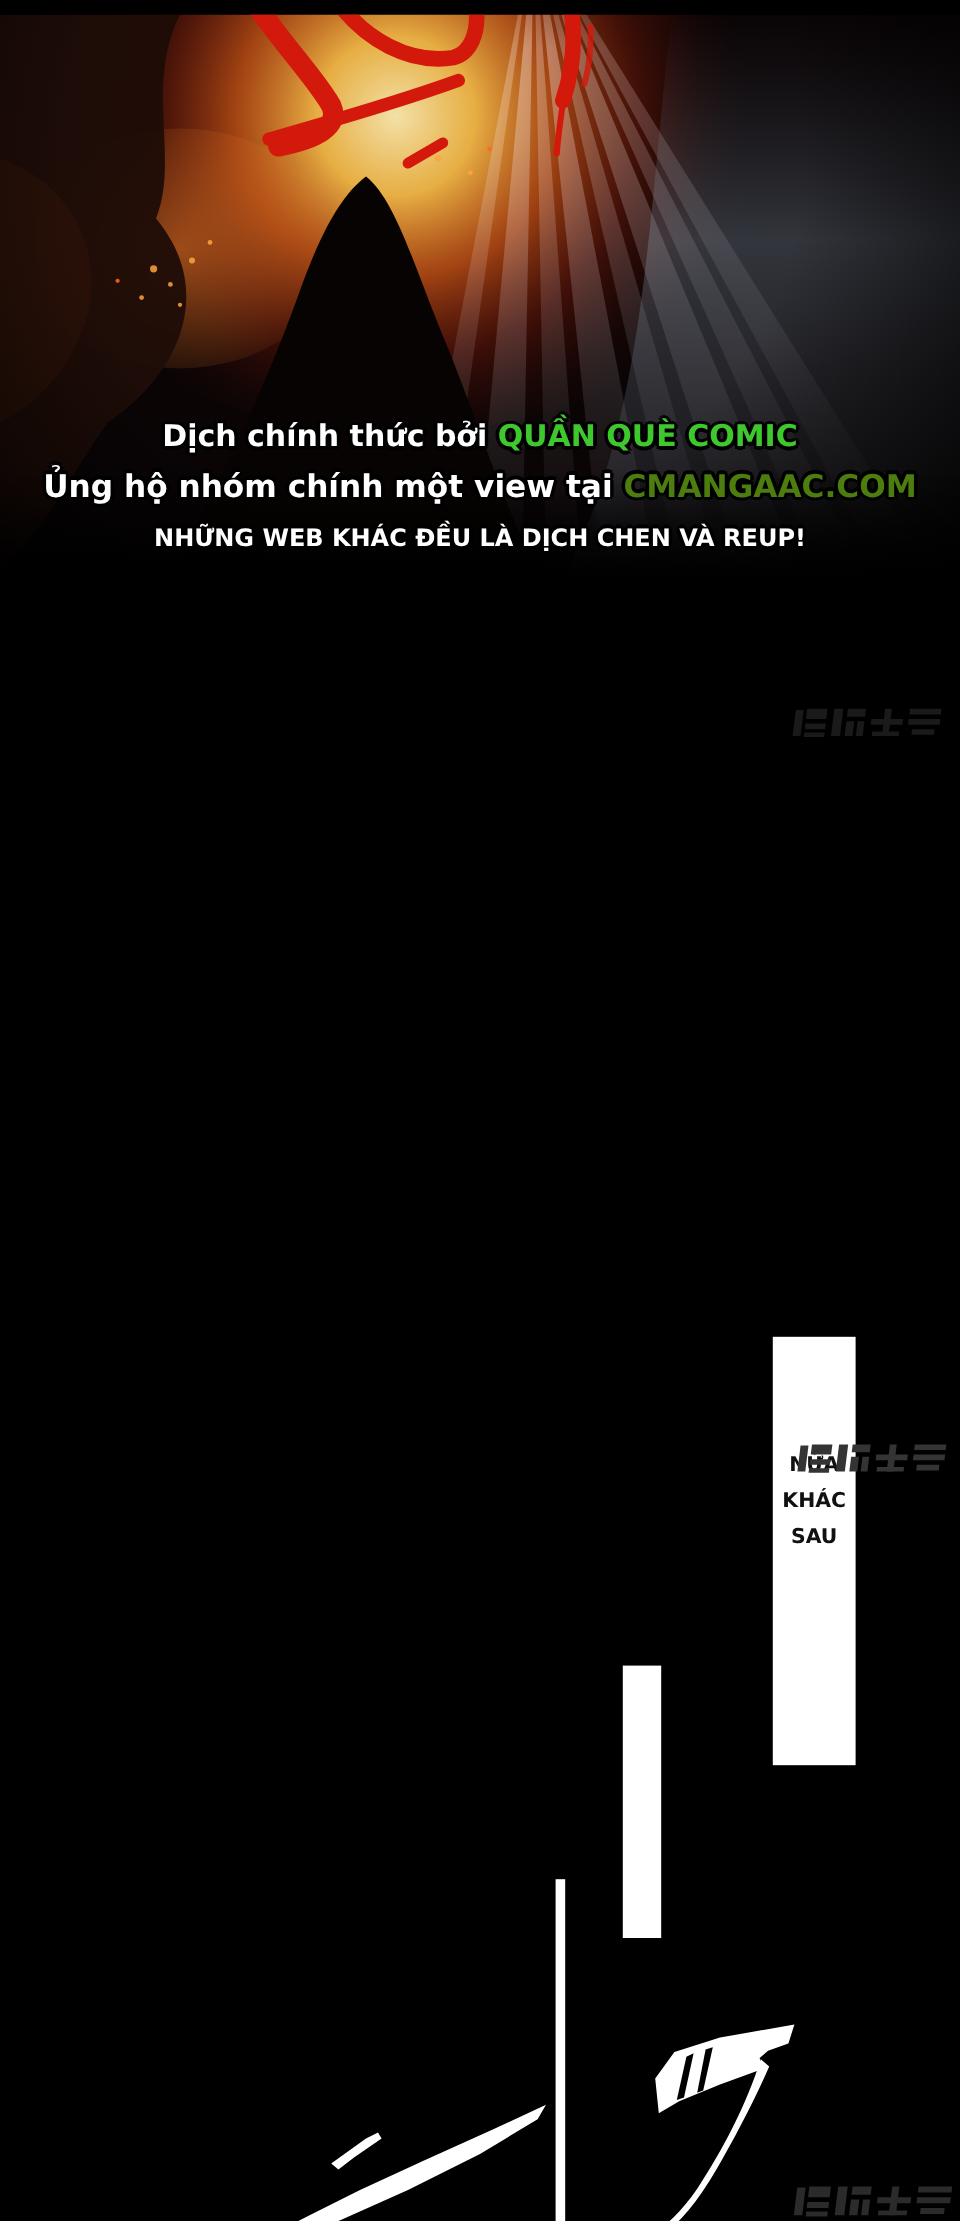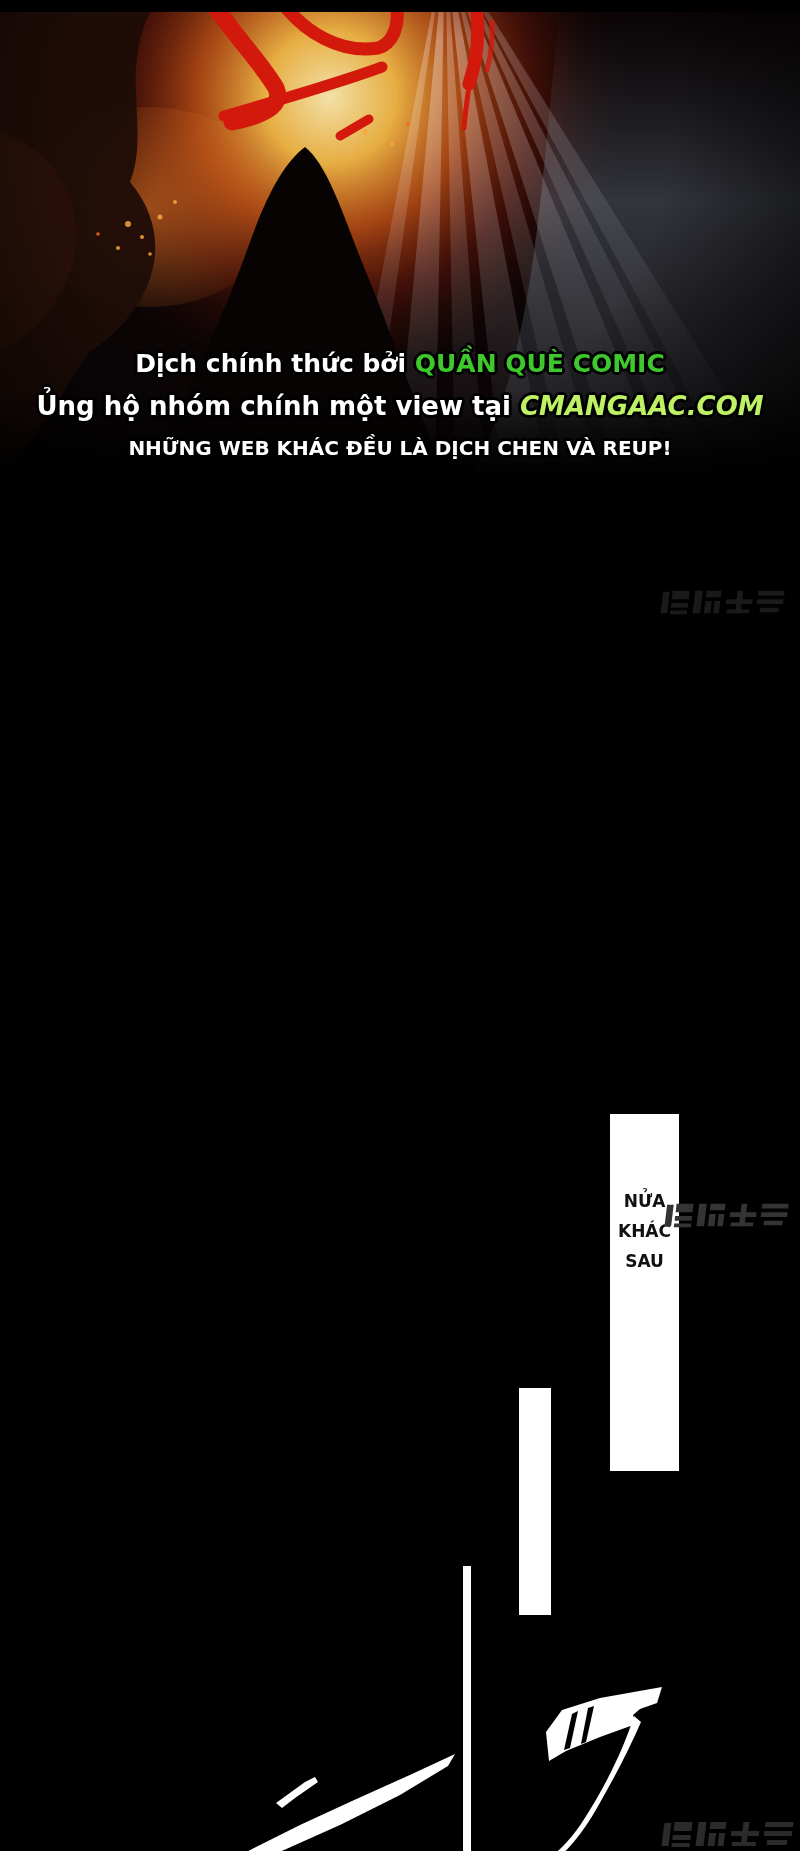--- a/index.html
+++ b/index.html
@@ -16,30 +16,30 @@
     position:absolute;left:0;width:100%;text-align:center;
     font-weight:bold;color:#fff;line-height:1.25;letter-spacing:0px;
     text-shadow:-2px -2px 0 #000,2px -2px 0 #000,-2px 2px 0 #000,2px 2px 0 #000,
                  0 3px 0 #000,0 -3px 0 #000,3px 0 0 #000,-3px 0 0 #000;
     z-index:6;white-space:nowrap;
   }
   .line1{top:336px;font-size:25px;}
   .line2{top:378px;font-size:26px;}
   .line3{top:424px;font-size:20px;}
   .hl-green{color:#3ec82d;}
-  .hl-red{color:#bef264;font-style:italic;}
+  .hl-red{color:#4d7c0f;}
   
   .wm{position:absolute;transform:skewX(-7deg);z-index:5;}
   .wm-upper{left:660px;top:574px;color:#1a1a1a;}
   .wm-middle{left:664px;top:1187px;color:#343434;}
   .wm-bottom{left:662px;top:1805px;color:#2b2b2b;}
   
   .bubble{
-    position:absolute;left:610px;top:1102px;width:69px;height:357px;
-    background:#ffffff;z-index:4;box-sizing:border-box;padding-top:72px;
+    position:absolute;left:644px;top:1102px;width:69px;height:357px;
+    background:#ffffff;z-index:4;box-sizing:border-box;padding-top:92px;
     text-align:center;
   }
   .bubble-line{
     display:block;color:#111111;font-weight:bold;font-size:17px;line-height:30px;
     letter-spacing:0px;
   }
   
   .bar-narrow{position:absolute;left:519px;top:1376px;width:32px;height:227px;background:#fff;z-index:3;}
   .line-thin{position:absolute;left:463px;top:1554px;width:8px;height:297px;background:#fff;z-index:3;}
   

